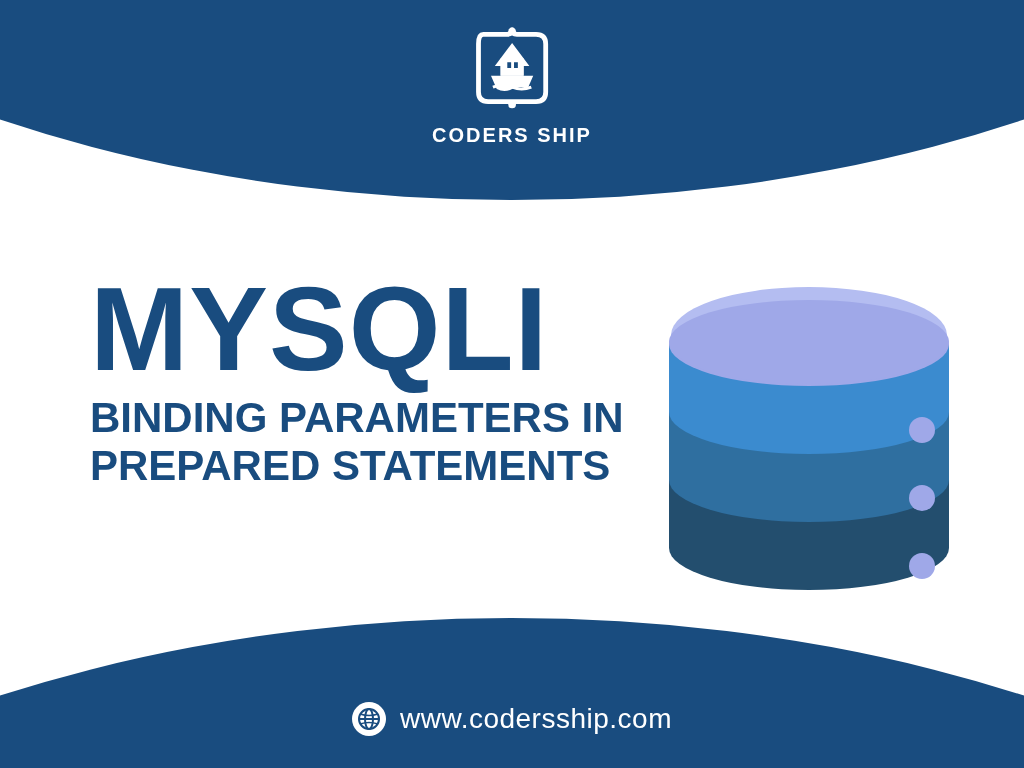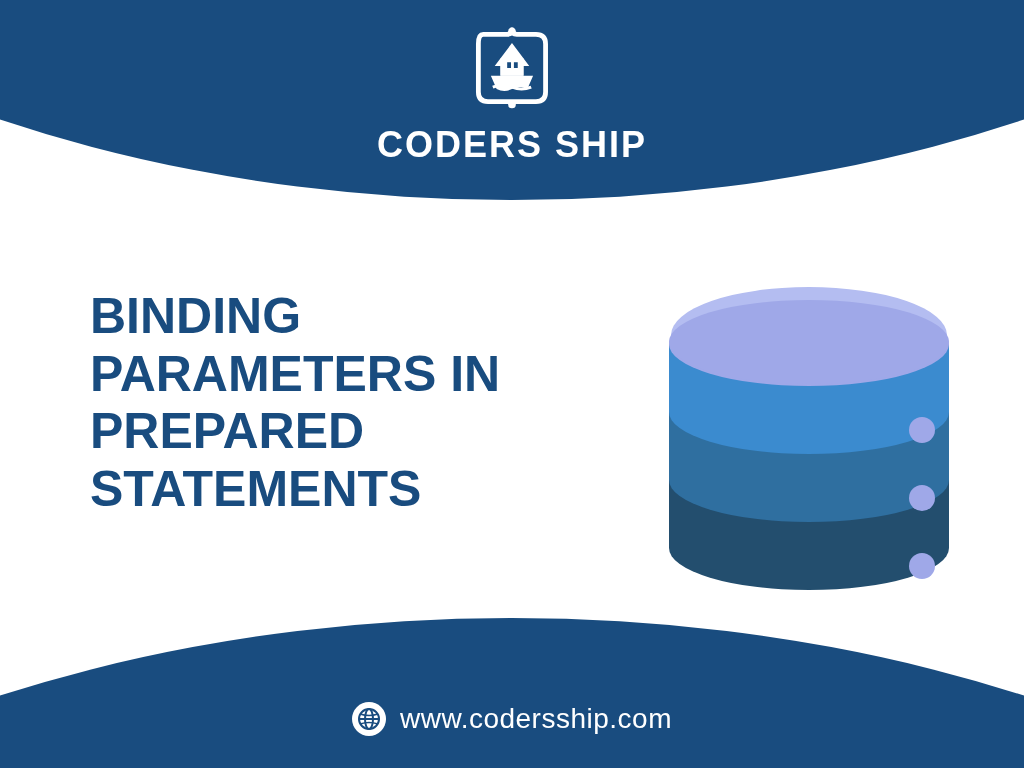--- a/index.html
+++ b/index.html
@@ -34,42 +34,42 @@
   .logo-block {
     position: absolute;
     top: 20px;
     left: 50%;
     transform: translateX(-50%);
     text-align: center;
     color: #ffffff;
   }
   .logo-svg { display: block; margin: 0 auto 8px; }
   .brand {
-    font-size: 36px;
+    font-size: 20px;
     font-weight: bold;
     letter-spacing: 2px;
     color: #ffffff;
   }
   .content {
     position: absolute;
     left: 90px;
     top: 270px;
     max-width: 560px;
     color: #194c7f;
   }
   .headline {
     font-size: 118px;
     font-weight: 900;
     letter-spacing: 1px;
     line-height: 1;
     color: #194c7f;
   }
   .subhead {
-    margin-top: 18px;
-    font-size: 50px;
+    margin-top: 6px;
+    font-size: 42px;
     font-weight: 800;
     line-height: 1.15;
     color: #194c7f;
   }
   .db {
     position: absolute;
     right: 70px;
     top: 270px;
     width: 290px;
     height: 320px;
@@ -113,20 +113,21 @@
     <rect x="38" y="40" width="24" height="18" fill="#ffffff"></rect>
     <rect x="45" y="44" width="4" height="6" fill="#194c7f"></rect>
     <rect x="52" y="44" width="4" height="6" fill="#194c7f"></rect>
     <path d="M28 58 L72 58 L66 72 Q58 68 50 72 Q42 76 34 72 Z" fill="#ffffff"></path>
     <path d="M30 70 Q40 66 50 70 Q60 74 70 70" fill="none" stroke="#ffffff" stroke-width="3"></path>
   </svg>
   <div class="brand">CODERS SHIP</div>
 </div>
 
 <div class="content">
+  <div class="headline">MYSQLI</div>
   <div class="subhead">BINDING PARAMETERS IN PREPARED STATEMENTS</div>
 </div>
 
 <svg class="db" viewBox="0 0 290 320">
   <ellipse cx="145" cy="278" rx="140" ry="42" fill="#234e6e"></ellipse>
   <rect x="5" y="210" width="280" height="68" fill="#234e6e"></rect>
   <ellipse cx="145" cy="210" rx="140" ry="42" fill="#2f6fa0"></ellipse>
   <rect x="5" y="142" width="280" height="68" fill="#2f6fa0"></rect>
   <ellipse cx="145" cy="142" rx="140" ry="42" fill="#3b8bcf"></ellipse>
   <rect x="5" y="74" width="280" height="68" fill="#3b8bcf"></rect>

